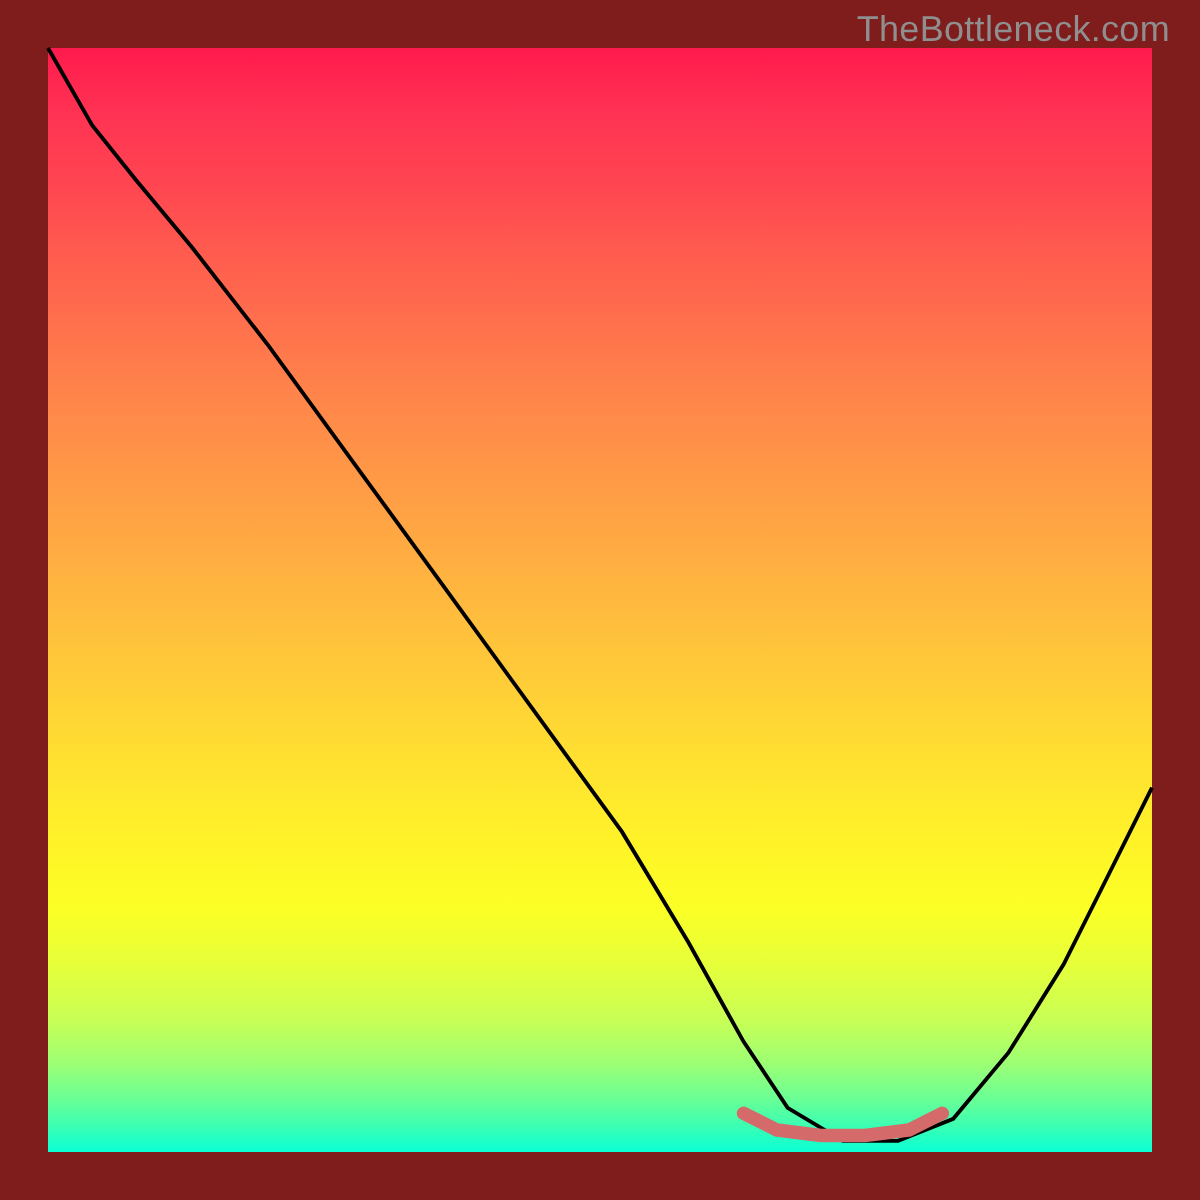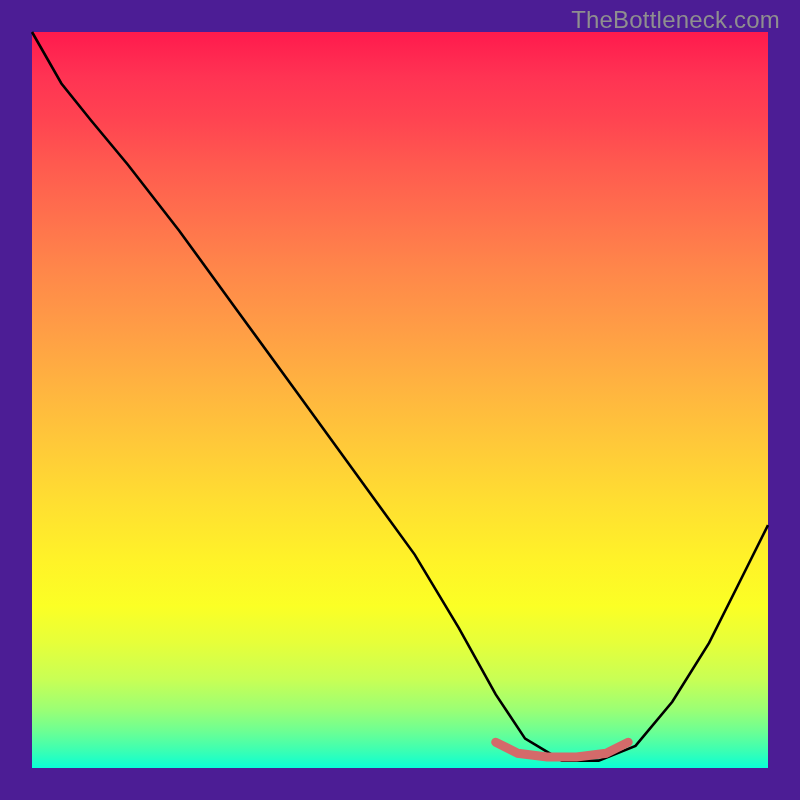--- a/index.html
+++ b/index.html
@@ -1,17 +1,17 @@
 <!DOCTYPE html>
 <html><head>
 <meta charset="utf-8">
 <style>
   * { margin: 0; padding: 0; box-sizing: border-box; }
   html, body { width: 800px; height: 800px; background: #000; overflow: hidden; }
-  .frame { position: relative; width: 800px; height: 800px; background: #4c1d95; }
+  .frame { position: relative; width: 800px; height: 800px; background: #7f1d1d; }
   .plot-area {
     position: absolute;
     left: 32px; top: 32px;
     width: 736px; height: 736px;
     background: linear-gradient(to bottom,
       #ff1a4d 0%,
       #ff3353 6%,
       #ff4451 12%,
       #ff5a4f 18%,
       #ff704d 25%,

